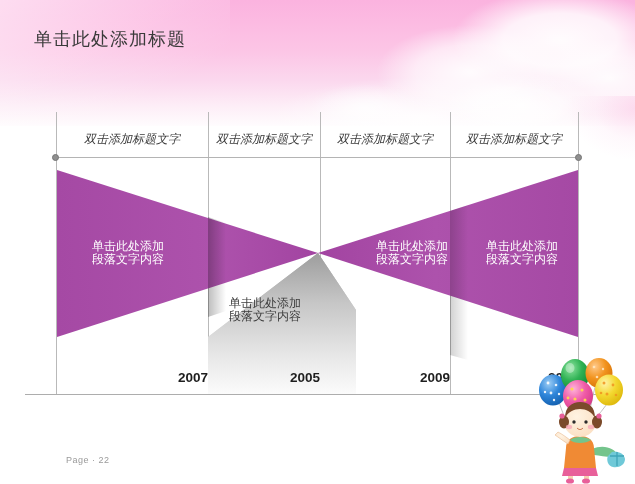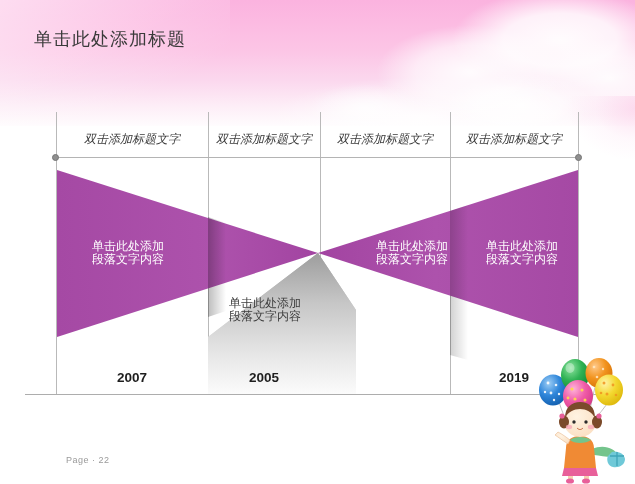--- a/index.html
+++ b/index.html
@@ -51,21 +51,21 @@
   }
 
   .colhead{
     position:absolute;top:126px;height:26px;line-height:26px;
     text-align:center;font-style:italic;font-size:12px;color:#3a3a3a;
     white-space:nowrap;
   }
 
   .yearlabel{
     position:absolute;top:369px;height:18px;line-height:18px;
-    text-align:center;font-size:13.5px;font-weight:bold;color:#1e1e1e;
+    text-align:right;font-size:13.5px;font-weight:bold;color:#1e1e1e;
     white-space:nowrap;
   }
 
   
   .tri-svg{position:absolute;left:0;top:0;width:635px;height:484px;}
 
   
   .para{
     position:absolute;font-size:12px;line-height:13px;white-space:nowrap;
   }
@@ -167,20 +167,21 @@
       <div>段落文字内容</div>
     </div>
 
     <div class="para on-purple" style="left:486px; top:240px;">
       <div>单击此处添加</div>
       <div>段落文字内容</div>
     </div>
 
     <div class="yearlabel" style="left:56px;  width:152px;">2007</div>
     <div class="yearlabel" style="left:208px; width:112px;">2005</div>
+    <div class="yearlabel" style="left:320px; width:130px;">2009</div>
     <div class="yearlabel" style="left:450px; width:128px;">2019</div>
   </div>
 
   <svg class="mascot" viewBox="0 0 115 132">
     <defs>
       <radialGradient id="bG" cx="35%" cy="28%" r="72%">
         <stop offset="0%" stop-color="#8de39f"></stop>
           <stop offset="55%" stop-color="#2fb254"></stop>
           <stop offset="100%" stop-color="#159139"></stop>
       </radialGradient>

